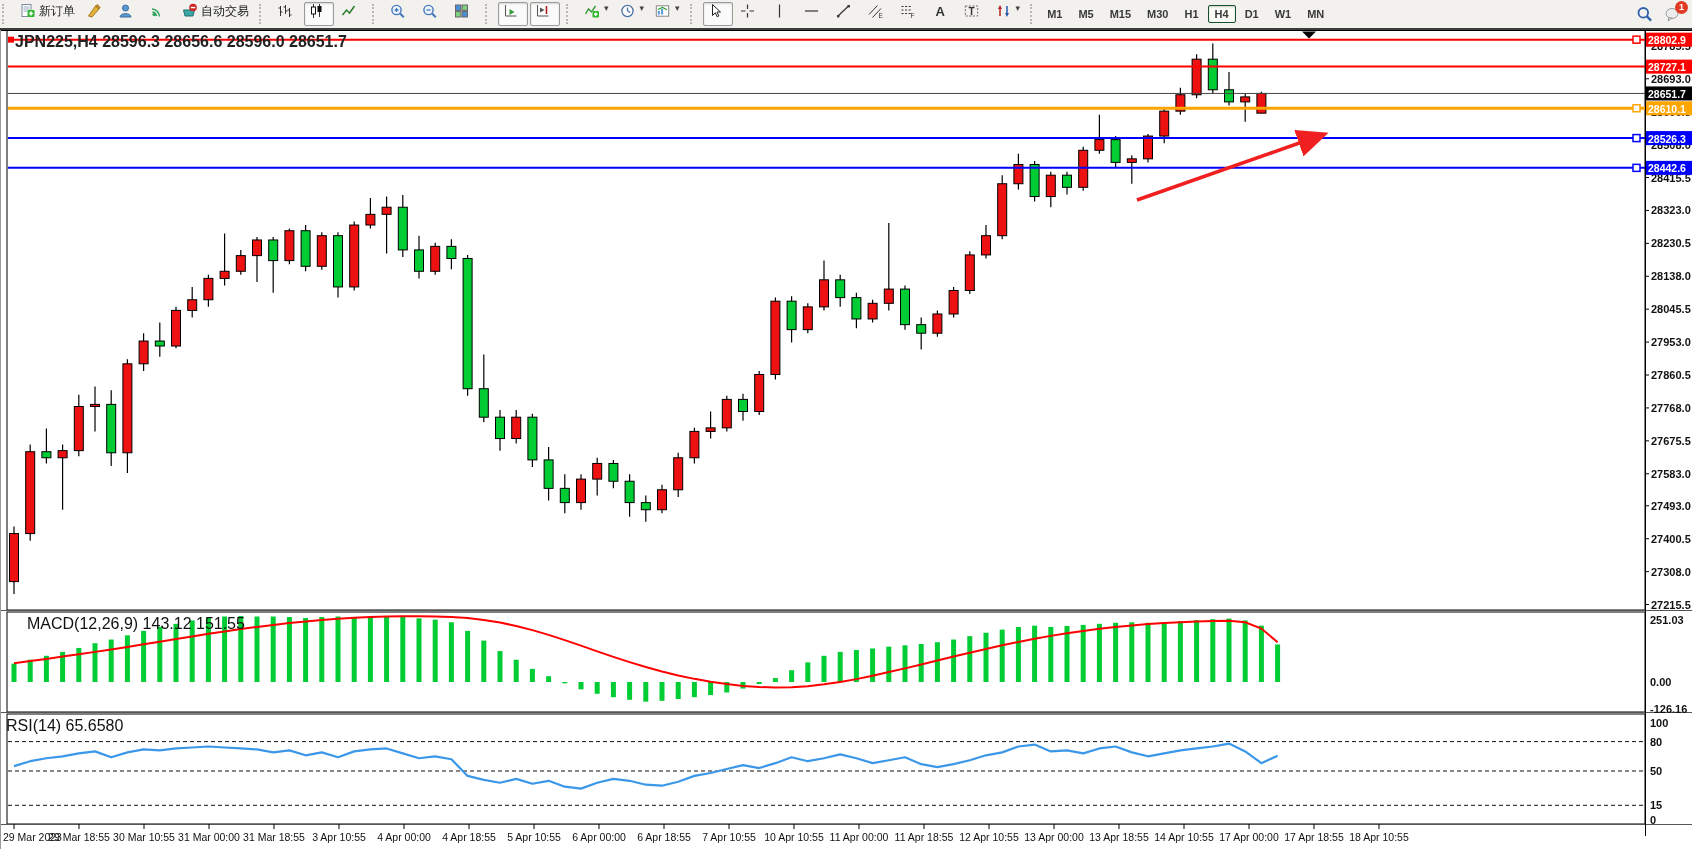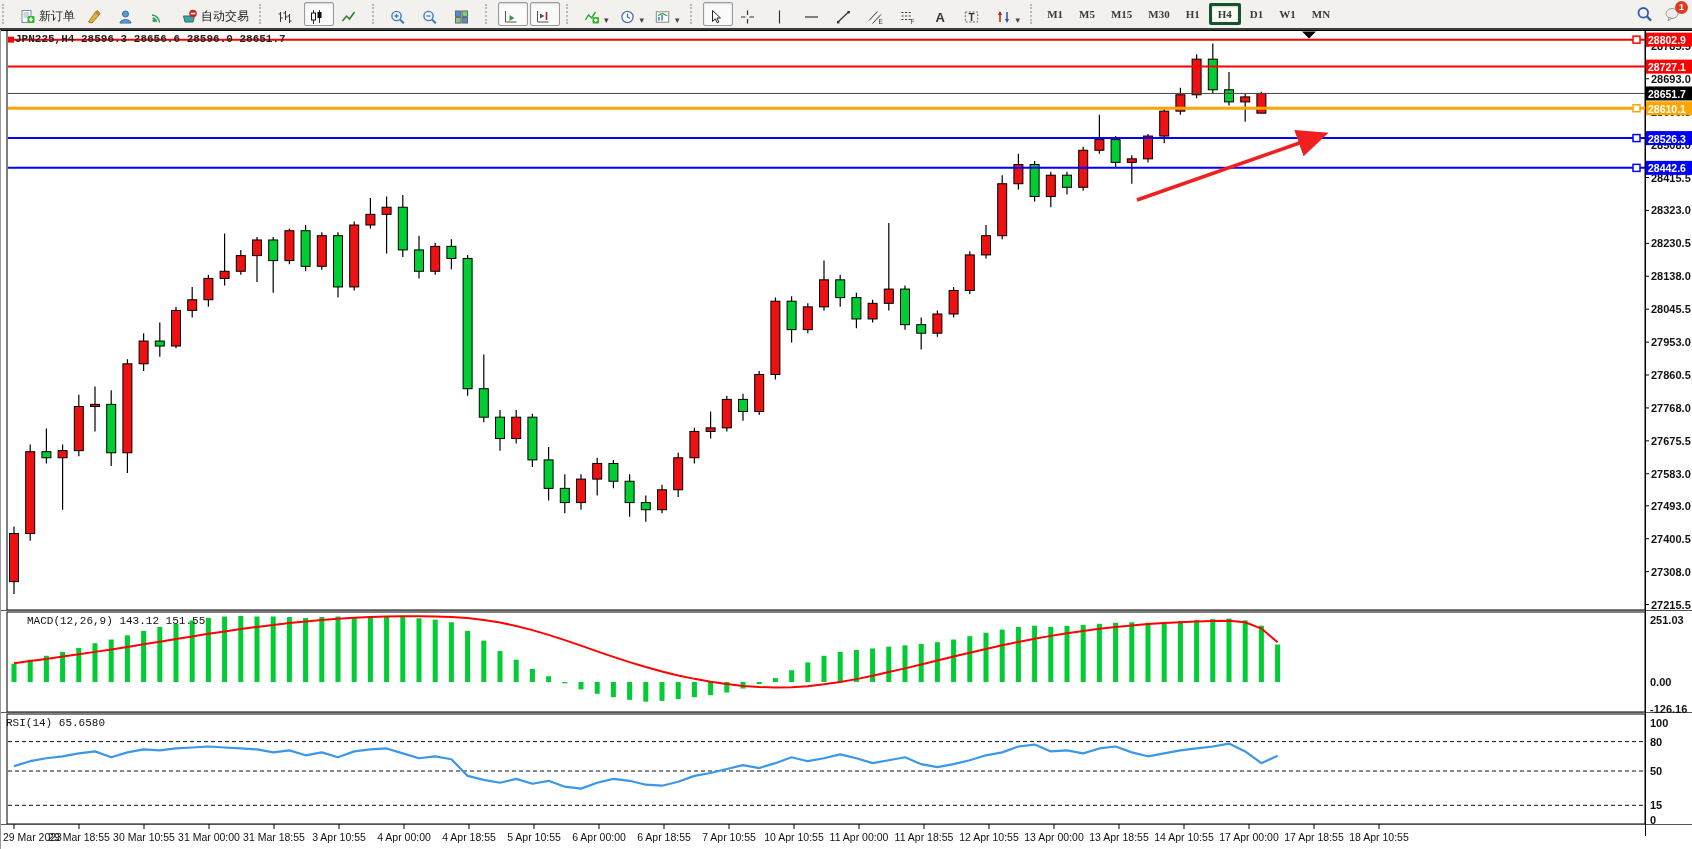--- a/index.html
+++ b/index.html
@@ -4,34 +4,34 @@
 <style>
   html,body{margin:0;padding:0;background:#fff;}
   body{width:1692px;height:849px;position:relative;overflow:hidden;
        font-family:"Liberation Sans","DejaVu Sans",sans-serif;-webkit-font-smoothing:antialiased;}
   
   #toolbar{position:absolute;left:0;top:0;width:1692px;height:28px;background:#f2f1ee;
            border-bottom:1px solid #8f8f8f;display:flex;align-items:center;z-index:30;}
   #toolbar:after{content:"";position:absolute;left:0;top:28px;width:100%;height:2px;background:#3c3c3c;}
   .tb-group{display:flex;align-items:center;height:28px;padding:0 3px;}
   .grip{width:5px;height:20px;margin:0 2px;border-left:2px dotted #b8b8b8;}
-  .tb-btn{display:flex;align-items:flex-end;gap:3px;height:22px;min-width:22px;padding:0 3px;margin:0 1px;
+  .tb-btn{display:flex;align-items:flex-start;gap:3px;height:22px;min-width:22px;padding:0 3px;margin:0 1px;
           border:1px solid transparent;border-radius:2px;cursor:default;}
   .tb-btn.active{background:#fbfbfb;border:1px solid #9a9a9a;box-shadow:inset 0 1px 2px rgba(0,0,0,.15);}
   .tb-label{font-size:12px;color:#1c1c1c;white-space:nowrap;}
   .caret{font-size:9px;color:#444;margin-left:1px;}
-  .tf-btn{font-size:11px;font-weight:700;color:#3a3a3a;padding:2px 6px;margin:0 1px;border:1px solid transparent;border-radius:2px;font-family:Liberation Serif, serif;}
-  .tf-btn.active{background:#fcfcf6;border:3px solid #14532d;box-shadow:inset 0 1px 2px rgba(0,0,0,.18);}
+  .tf-btn{font-size:11px;font-weight:700;color:#3a3a3a;padding:2px 6px;margin:0 1px;border:1px solid transparent;border-radius:2px;}
+  .tf-btn.active{background:#fcfcf6;border:1px solid #14532d;box-shadow:inset 0 1px 2px rgba(0,0,0,.18);}
   #tb-right{margin-left:auto;display:flex;align-items:center;padding-right:10px;gap:10px;}
   .badge{position:absolute;top:-5px;right:-6px;background:#e03a22;color:#fff;font-size:9px;font-weight:700;
          border-radius:50%;width:13px;height:13px;line-height:13px;text-align:center;}
   
   #chart-wrap{position:absolute;left:0;top:30px;width:1692px;height:819px;background:#fff;}
   #chart-svg{position:absolute;left:0;top:0;}
-  .hud{position:absolute;font-size:11px;color:#111;z-index:5;white-space:nowrap;font-family:Liberation Mono, monospace;}
+  .hud{position:absolute;font-size:16px;color:#111;z-index:5;white-space:nowrap;}
   #symbol-title{left:15px;top:3px;font-weight:700;color:#222;}
   #macd-label{left:11px;top:585px;padding-left:16px;}
   #rsi-label{left:6px;top:687px;}
 </style>
 </head>
 <body>
 
 <div id="toolbar">
 
   <span id="tb-groups" style="display:flex;align-items:center;">

